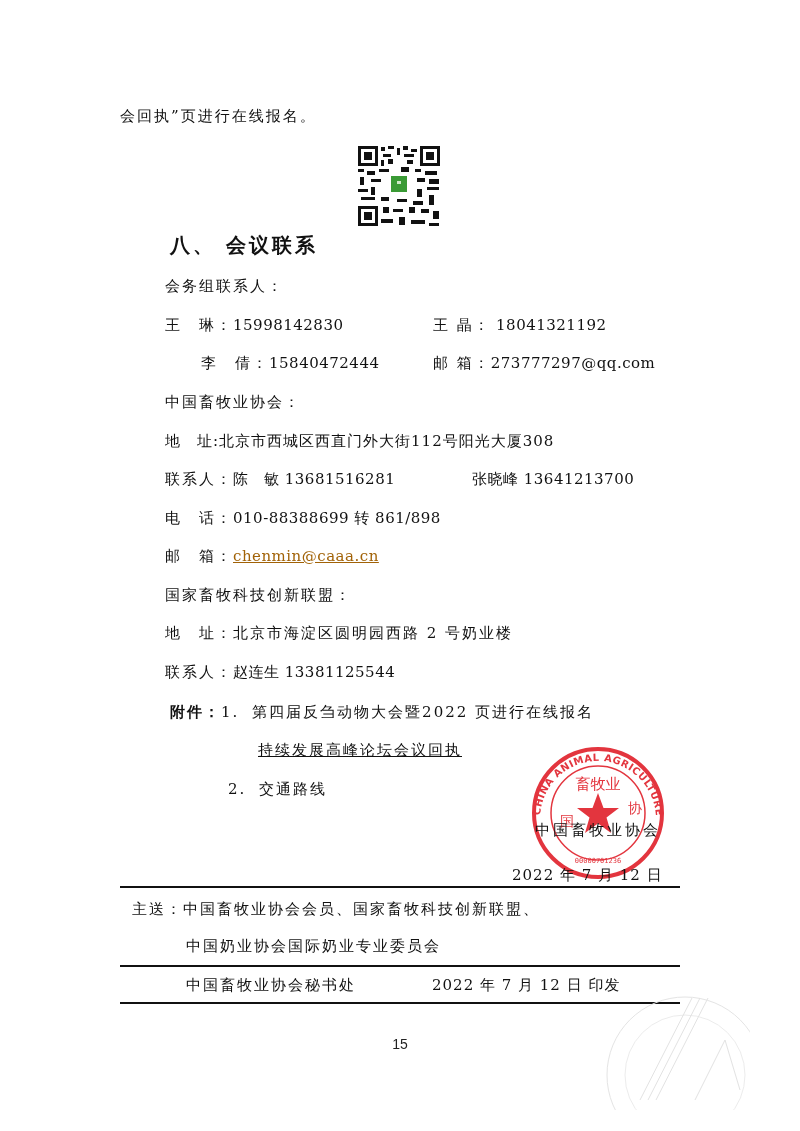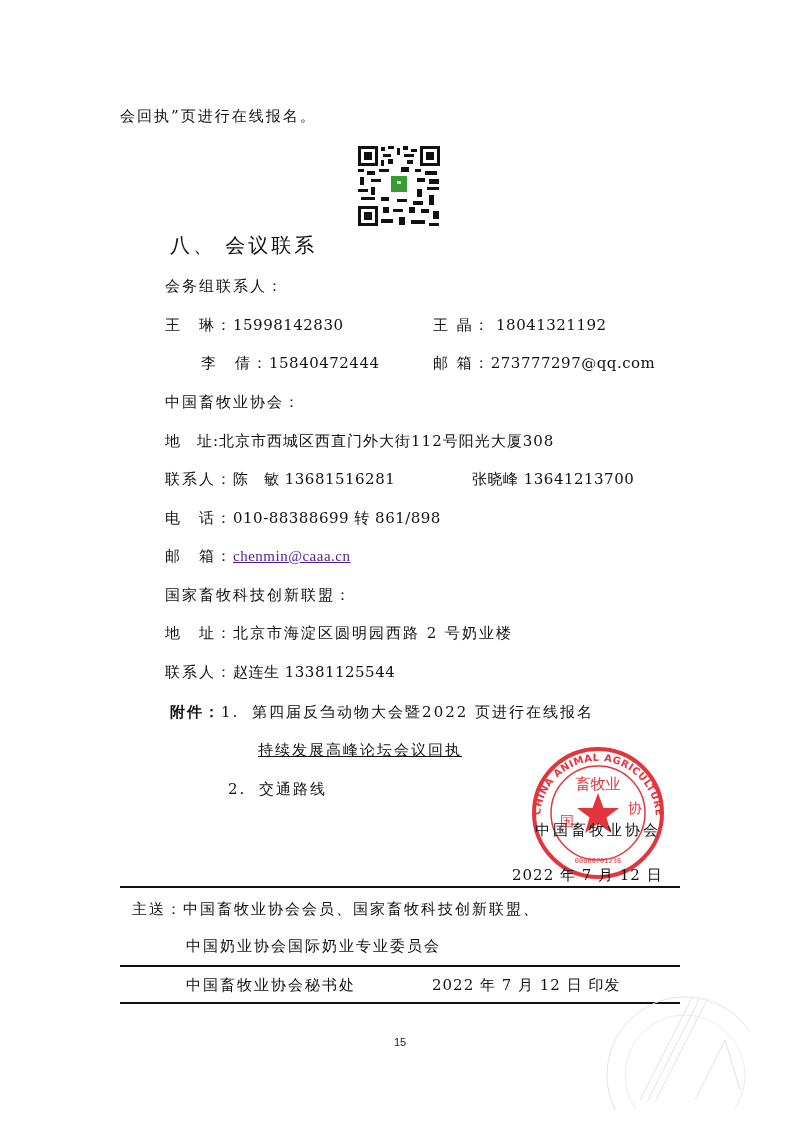--- a/index.html
+++ b/index.html
@@ -1,25 +1,25 @@
 <!DOCTYPE html>
 <html><head>
 <meta charset="utf-8">
 <style>
   html, body { margin: 0; padding: 0; background: #ffffff; }
   body { width: 800px; height: 1131px; position: relative; overflow: hidden;
          font-family: "DejaVu Serif", "Liberation Serif", serif; color: #111; }
   .line { position: absolute; font-size: 15px; white-space: nowrap; letter-spacing: 2px; line-height: 24px; }
   .mono-num { letter-spacing: 0.5px; }
-  .heading { font-family: "DejaVu Sans", "Liberation Sans", sans-serif; font-weight: normal; letter-spacing: 3px; text-align: center; }
+  .heading { font-family: "DejaVu Sans", "Liberation Sans", sans-serif; font-weight: bold; letter-spacing: 3px; text-align: center; }
   .bold { font-family: "DejaVu Sans", "Liberation Sans", sans-serif; font-weight: bold; }
-  a.email { color: #4c1d95; text-decoration: underline; font-family: Liberation Serif, serif; }
+  a.email { color: #a16207; text-decoration: underline; }
   .rule { position: absolute; left: 120px; width: 560px; height: 2px; background: #111; }
   .pagenum { position: absolute; left: 0; width: 800px; top: 1036px; text-align: center;
-             font-family: "Liberation Sans", sans-serif; font-size: 11px; color: #222; }
+             font-family: "Liberation Sans", sans-serif; font-size: 14px; color: #222; }
   .qr { position: absolute; left: 357px; top: 145px; width: 84px; height: 82px; }
   .stamp { position: absolute; left: 518px; top: 741px; width: 160px; height: 140px; opacity: 0.9; }
   .watermark { position: absolute; left: 580px; top: 980px; width: 170px; height: 130px; }
 </style>
 </head>
 <body>
 
 <div class="line" style="left:120px; top:104px;">会回执”页进行在线报名。</div>
 
 <svg class="qr" viewBox="0 0 84 82">

